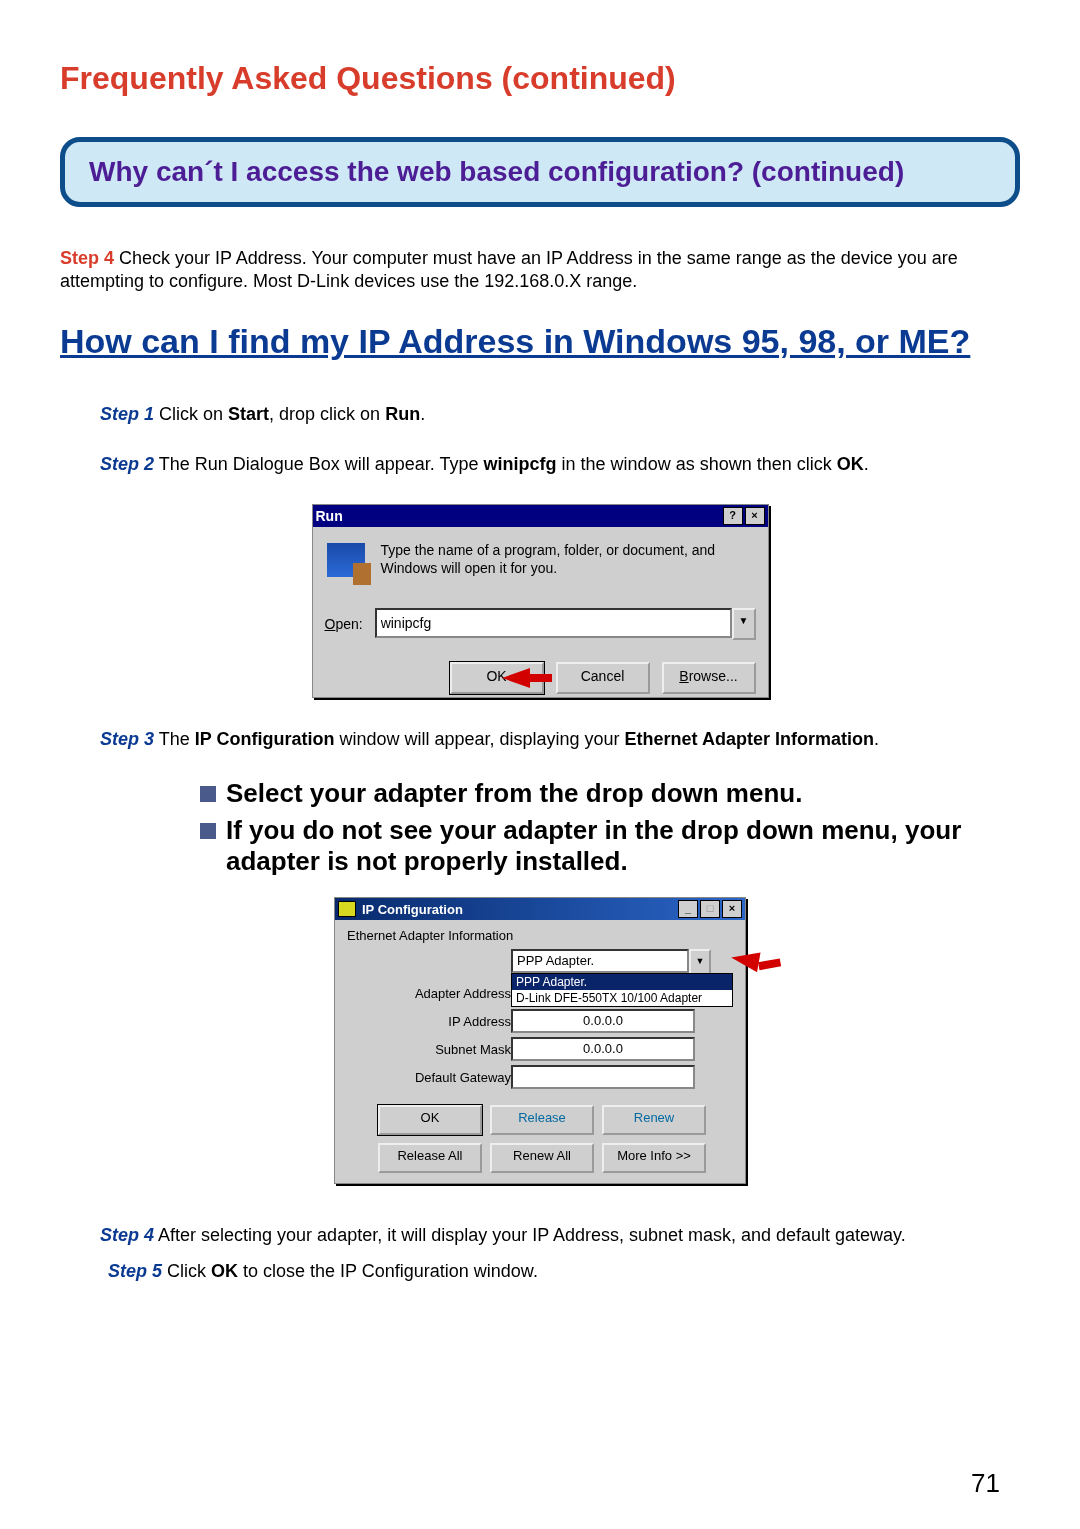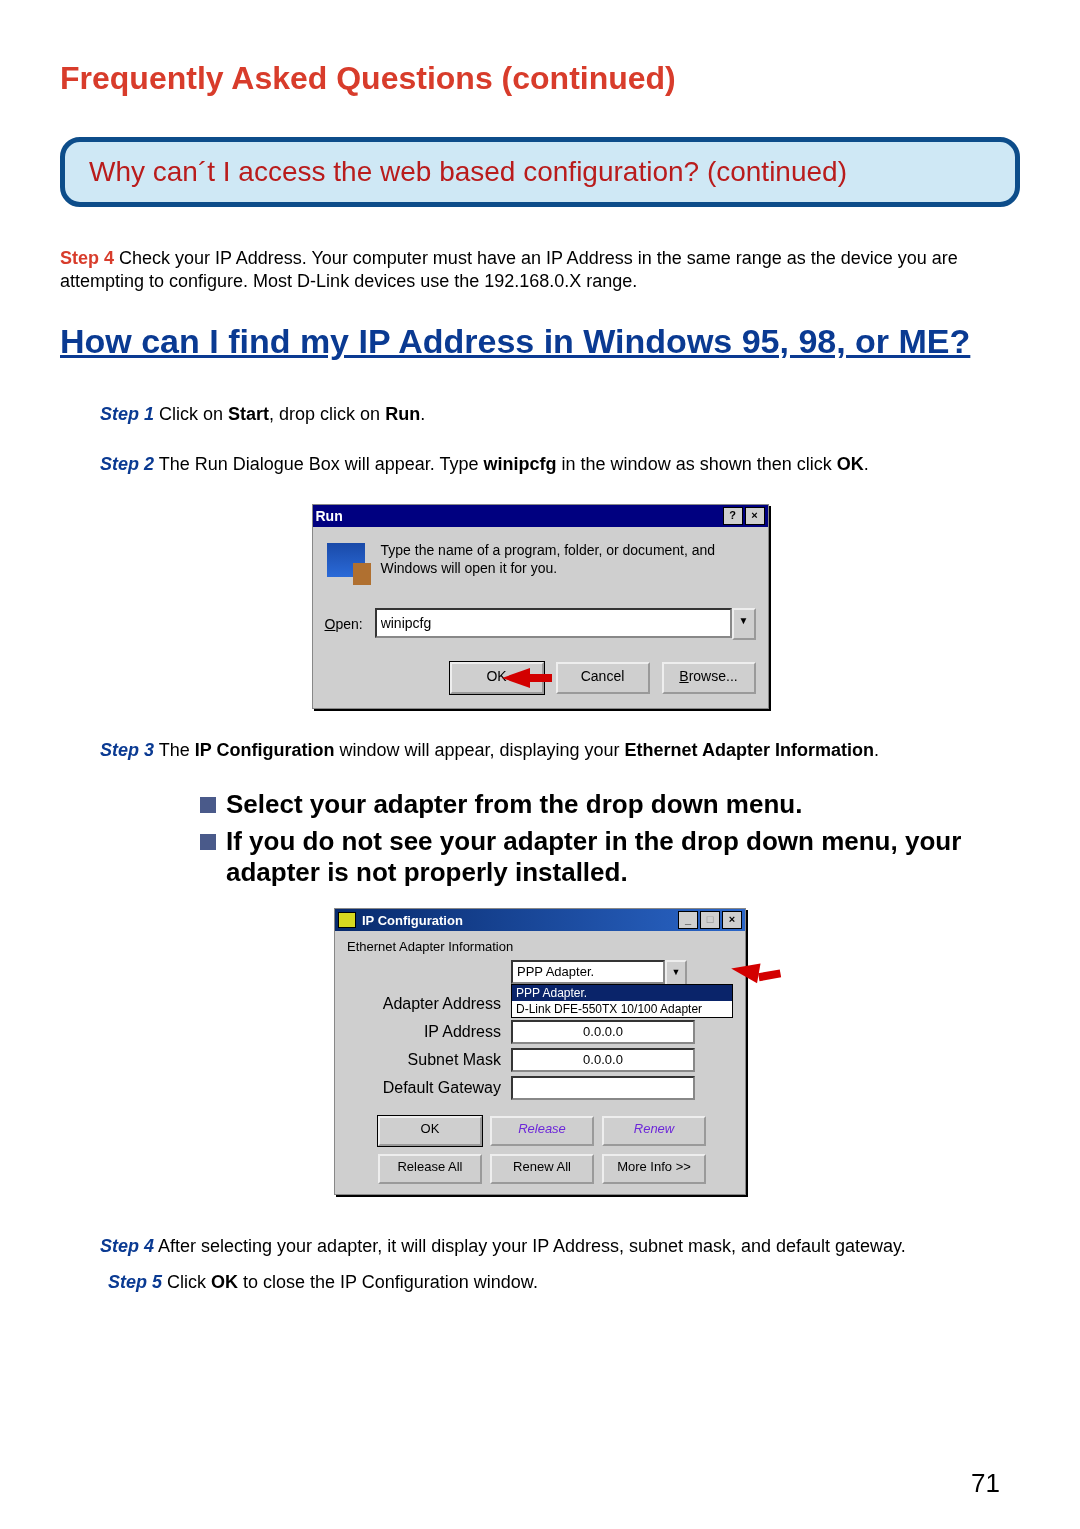--- a/index.html
+++ b/index.html
@@ -23,22 +23,22 @@
     margin: 10px 0 40px 0;
   }
   .faq-box {
     border: 5px solid #0d4d8a;
     border-radius: 20px;
     background: #cfe8f5;
     padding: 14px 24px;
     margin-bottom: 40px;
   }
   .faq-box-text {
-    color: #b91c1c;
-    font-weight: normal;
+    color: #4c1d95;
+    font-weight: bold;
     font-size: 28px;
   }
   .body-text {
     font-size: 18px;
     line-height: 1.25;
     margin-bottom: 28px;
   }
   .step-orange {
     color: #d83c2b;
     font-weight: bold;
@@ -108,21 +108,21 @@
     height: 16px;
     background: #cfcfcf;
     border: 1px solid #000;
     font-size: 11px;
     text-align: center;
     line-height: 14px;
     color: #000;
     font-weight: bold;
   }
   .run-body {
-    padding: 14px 12px 14px 12px;
+    padding: 14px 12px 3px 12px;
     background: #cfcfcf;
   }
   .run-row1 {
     display: flex;
     gap: 14px;
     margin-bottom: 14px;
   }
   .run-icon {
     width: 38px;
     height: 34px;
@@ -248,35 +248,34 @@
     margin: 2px 0 6px 6px;
   }
   .ip-grid {
     display: grid;
     grid-template-columns: 170px 210px;
     row-gap: 4px;
     align-items: center;
   }
   .ip-grid .lbl {
     text-align: right;
-    padding-right: 10px;
-    font-size: 16px;
+    font-size: 13px;
   }
   .ip-grid .val {
     background: #fff;
     border: 2px inset #888;
     height: 20px;
     text-align: center;
     font-size: 13px;
     line-height: 20px;
     width: 180px;
   }
   .adapter-combo {
     position: relative;
-    width: 176px;
+    width: 200px;
   }
   .adapter-combo .field {
     display: flex;
   }
   .adapter-combo .field .txt {
     flex: 1;
     background: #fff;
     border: 2px inset #888;
     height: 20px;
     font-size: 13px;
@@ -317,22 +316,21 @@
     gap: 8px 12px;
     justify-content: center;
   }
   .ip-buttons .winbtn {
     width: 100px;
     height: 26px;
     line-height: 22px;
     font-size: 13px;
   }
   .ip-buttons .winbtn.disabled {
-    color: #6d28d9;
-    font-style: italic;
+    color: #0369a1;
   }
   .red-arrow-ip {
     position: absolute;
     right: -14px;
     top: 52px;
     width: 0;
     height: 0;
     border-right: 28px solid #d30000;
     border-top: 10px solid transparent;
     border-bottom: 10px solid transparent;

